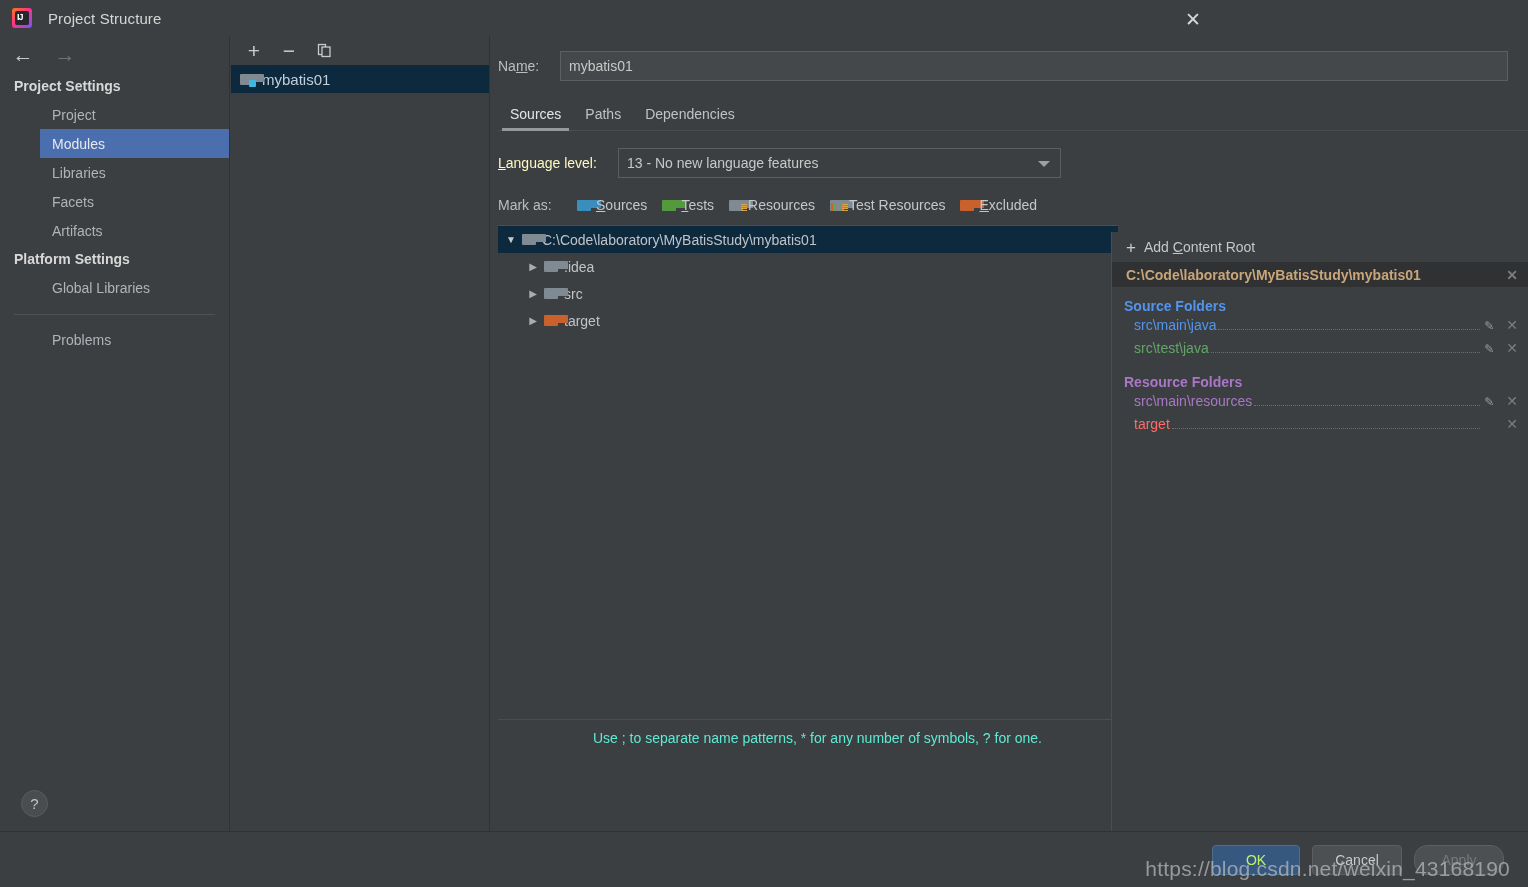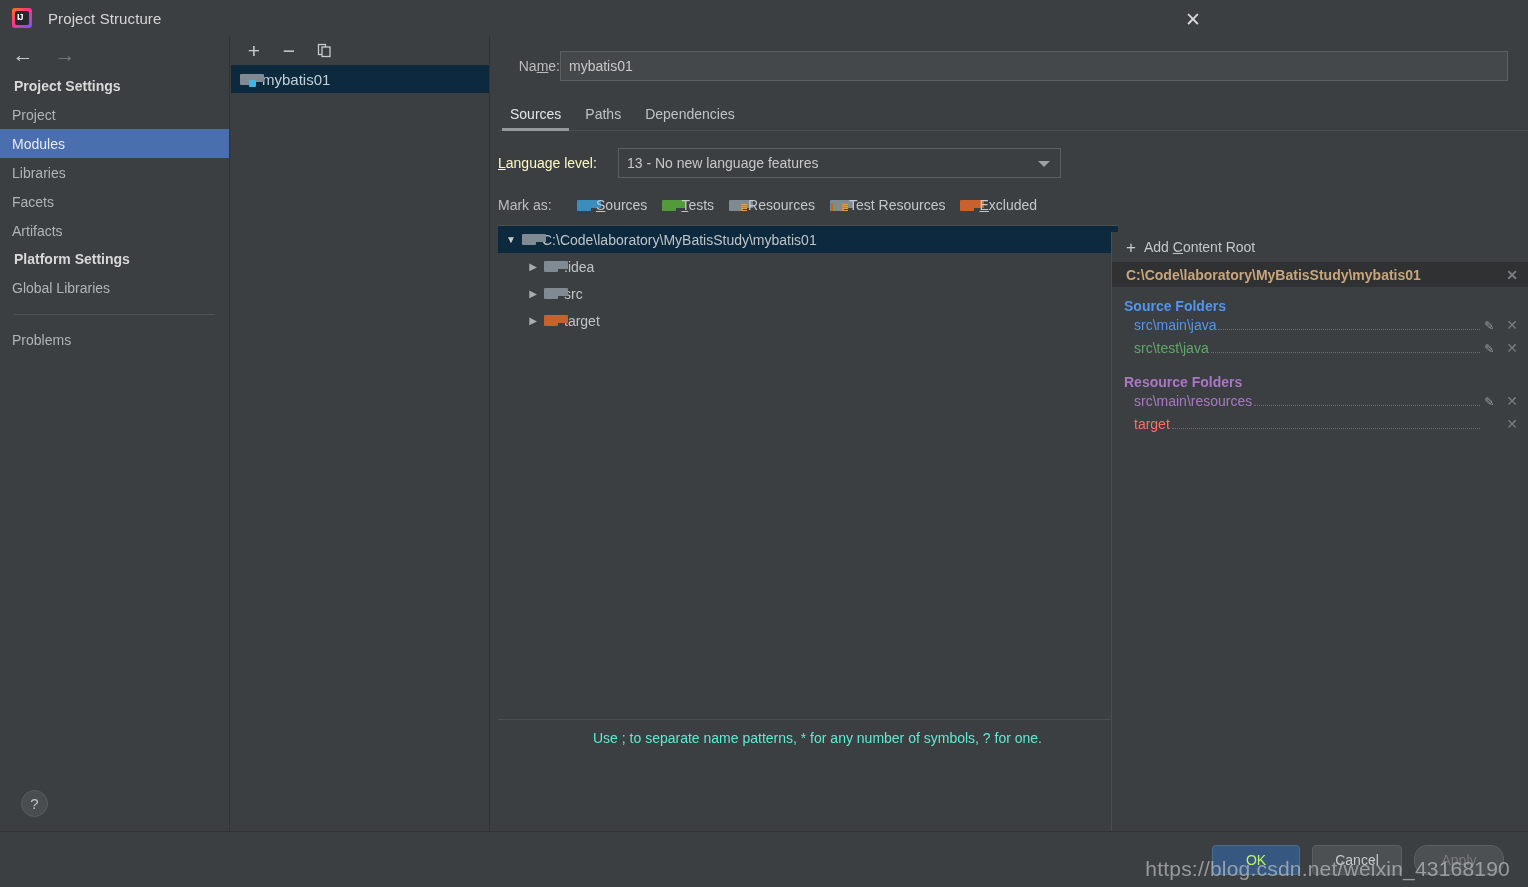--- a/index.html
+++ b/index.html
@@ -54,21 +54,21 @@
   .nav-arrows { height: 36px; display: flex; align-items: center; padding-left: 10px; gap: 16px; }
   .arrow { width: 26px; height: 24px; display: flex; align-items: center; justify-content: center; font-size: 21px; line-height: 1; }
   .arrow.back { color: #c4c8cc; }
   .arrow.fwd  { color: #6e7378; }
 
   .nav-group-title {
     padding: 6px 0 6px 14px; font-size: 14px; font-weight: bold; color: #d8d8d8;
   }
   .nav-item {
     height: 29px; display: flex; align-items: center;
-    padding-left: 12px; font-size: 14px; color: #b0b4b8; cursor: default;
+    padding-left: 12px; font-size: 14px; color: #b0b4b8; cursor: default; margin-left: 40px;
   }
   .nav-item.selected { background: #4b6eaf; color: #e6e9ee; }
   .nav-sep { height: 1px; background: #4e5254; margin: 12px 14px 10px 14px; }
 
   .help-btn {
     position: absolute; left: 21px; bottom: 14px;
     width: 27px; height: 27px; border-radius: 50%;
     background: #4a4d4f; border: 1px solid #5a5d5f;
     display: flex; align-items: center; justify-content: center;
     color: #c0c4c8; font-size: 15px;
@@ -100,21 +100,21 @@
   .mod-badge { position: absolute; right: -2px; bottom: -2px; width: 7px; height: 7px; background: #3eb8e0; border-radius: 1px; }
   .res-lines { position: absolute; right: -4px; bottom: -1px; width: 6px; height: 8px; background: repeating-linear-gradient(to bottom,#d9a441 0,#d9a441 1px,transparent 1px,transparent 2px); }
   .testres-mark { position: absolute; left: 1px; bottom: 0px; width: 5px; height: 8px; background: linear-gradient(90deg,#d85c2b 50%, #5aa84f 50%); border-radius: 1px; }
 
   
   .main {
     position: absolute; left: 491px; top: 36px; width: 1037px; height: 795px;
     background: #3c3f41;
   }
   .name-row { display: flex; align-items: center; height: 30px; margin: 15px 20px 0 7px; }
-  .name-label { width: 62px; font-size: 14px; color: #bdbdbd; text-align: right; }
+  .name-label { width: 62px; font-size: 14px; color: #bdbdbd; }
   .uline { text-decoration: underline; }
   .name-input {
     flex: 1; height: 30px; background: #45484a; border: 1px solid #5c5f61;
     color: #c8c8c8; font-size: 14px; padding: 0 8px;
     font-family: "Liberation Sans", sans-serif;
   }
 
   .tabs { display: flex; align-items: flex-end; height: 34px; margin: 16px 0 0 7px; border-bottom: 1px solid #4b4e50; position: relative; width: 1030px;}
   .tab {
     padding: 0 12px 8px 12px; font-size: 14px; color: #bfc3c6; position: relative; cursor: default;

